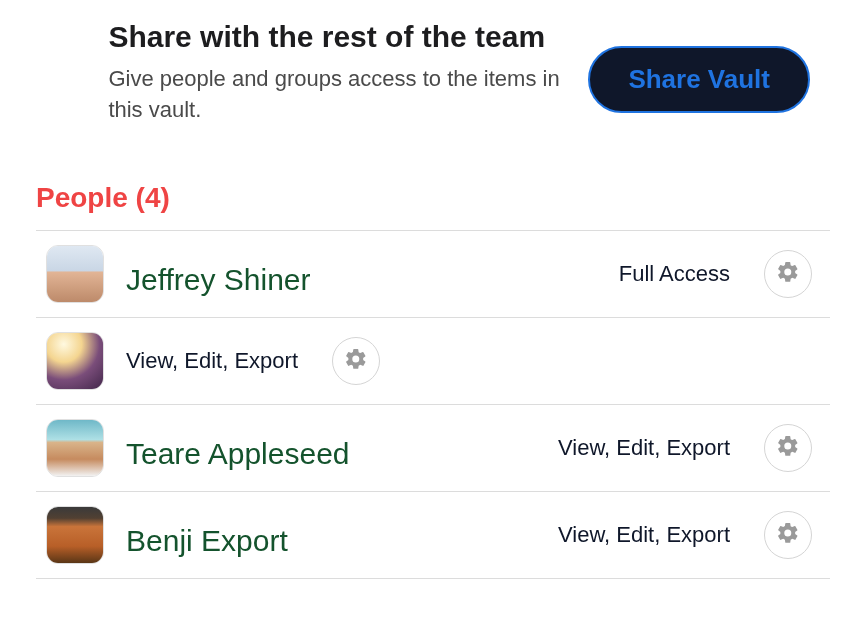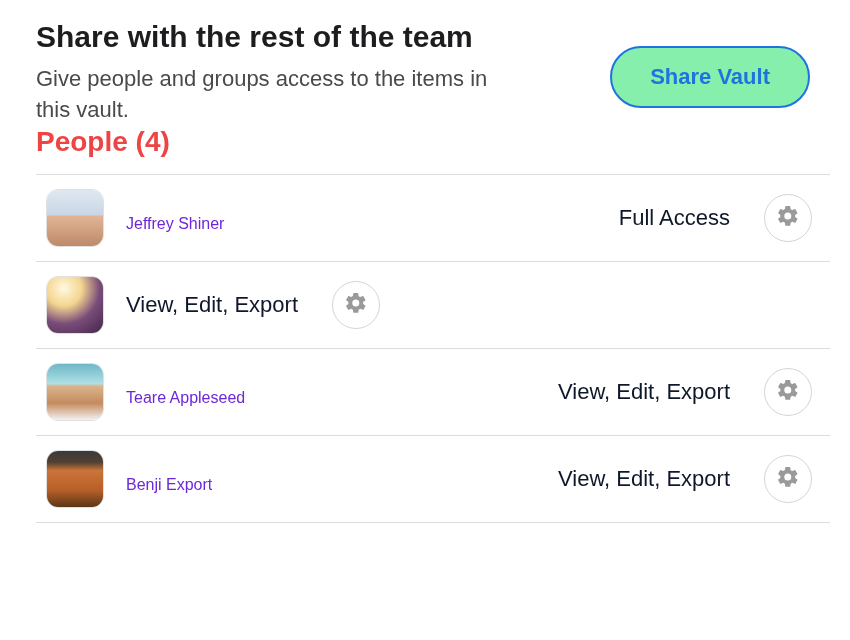--- a/index.html
+++ b/index.html
@@ -6,42 +6,43 @@
   body {
     font-family: -apple-system, BlinkMacSystemFont, "Segoe UI", Helvetica, Arial, sans-serif;
     background: #ffffff;
     width: 850px;
     height: 640px;
     padding: 20px 20px 20px 36px;
     color: #1a1a1a;
   }
   .header-row {
     display: flex;
-    justify-content: space-between;
+    justify-content: flex-end;
     align-items: flex-start;
+    margin-bottom: 56px;
     padding-right: 20px;
   }
   .header-text { max-width: 480px; }
   .title {
     font-size: 30px;
     font-weight: 700;
     color: #1d1d1f;
     margin-bottom: 10px;
   }
   .subtitle {
     font-size: 22px;
     font-weight: 400;
     color: #4a4a4a;
     line-height: 1.4;
   }
   .share-btn {
     border: 2px solid #1f73e0;
     color: #1f73e0;
-    background: #86efac;
-    font-size: 22px;
+    background: #0f172a;
+    font-size: 26px;
     font-weight: 700;
     padding: 16px 38px;
     border-radius: 36px;
     cursor: pointer;
     margin-top: 26px;
   }
   .section-heading {
     font-size: 28px;
     font-weight: 700;
     color: #ef4444;
@@ -63,23 +64,23 @@
     height: 58px;
     border-radius: 12px;
     border: 1px solid #e0e0e0;
     background: #ddd;
     flex-shrink: 0;
     overflow: hidden;
     position: relative;
   }
   .avatar-inner { width: 100%; height: 100%; }
   .name-link {
-    font-size: 16px;
+    font-size: 30px;
     font-weight: 500;
-    color: #6d28d9;
+    color: #14532d;
     text-decoration: none;
     flex: 1;
     margin-top: 12px;
   }
   .perm {
     font-size: 22px;
     color: #0f172a;
     margin-right: 12px;
   }
   .gear-btn {

